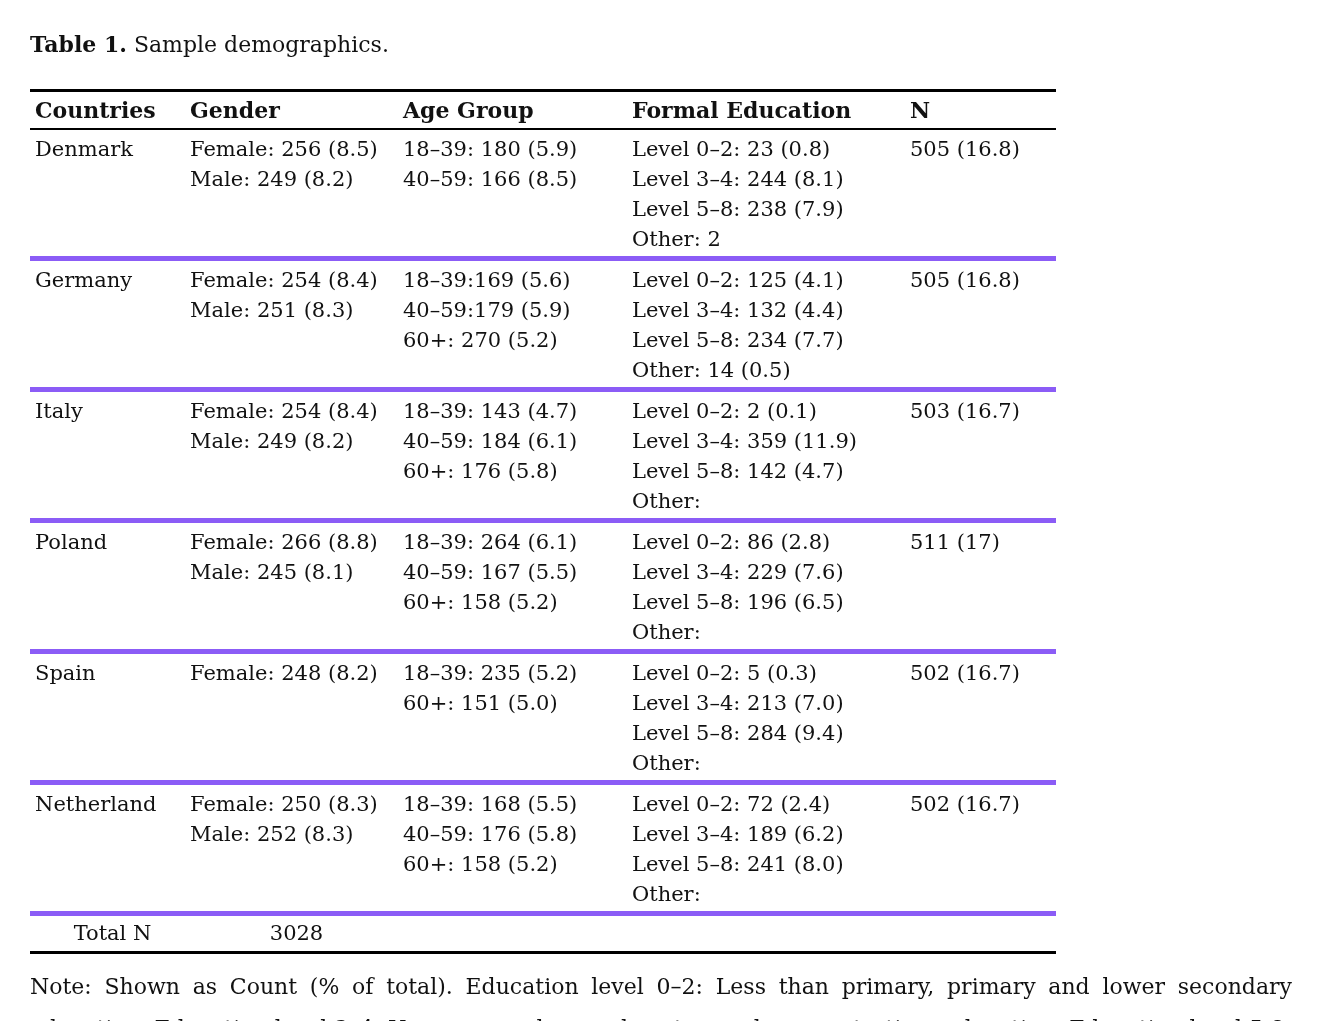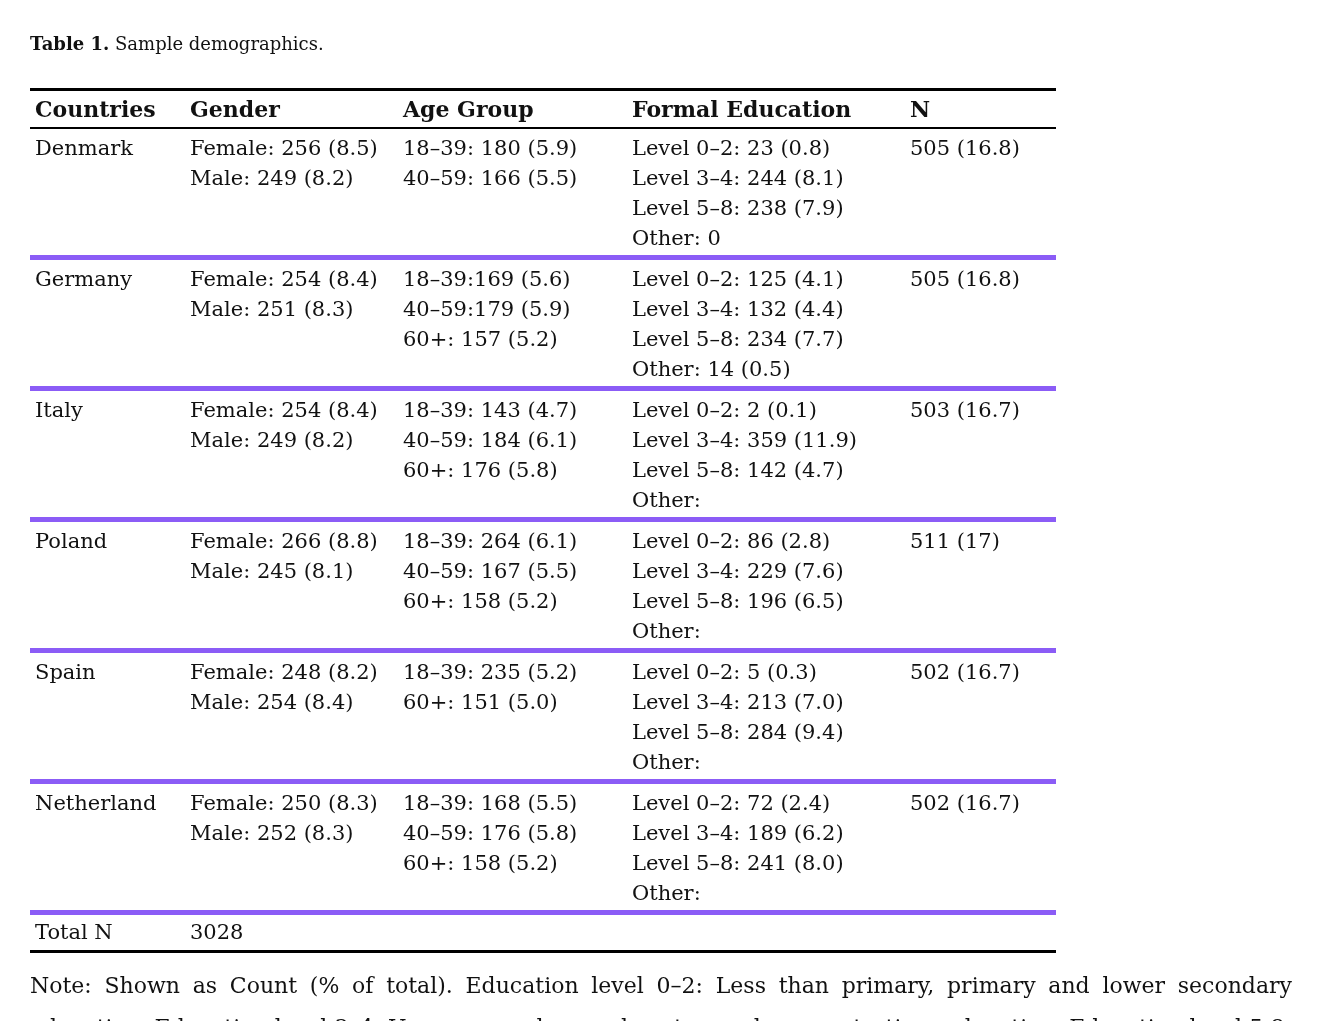--- a/index.html
+++ b/index.html
@@ -6,21 +6,21 @@
   html, body {
     width: 1318px; height: 1021px;
     background: #ffffff;
     color: #111111;
     font-family: "DejaVu Serif", "Liberation Serif", serif;
     overflow: hidden;
   }
   .page { position: relative; width: 1318px; height: 1021px; padding: 30px 28px 0 30px; }
 
   
-  .caption { font-size: 18px; line-height: 28px; margin-bottom: 14px; }
+  .caption { font-size: 22px; line-height: 28px; margin-bottom: 14px; }
   .caption .cap-label { font-weight: bold; }
 
   
   .tbl {
     width: 1026px;
     border-top: 3px solid #000;
     border-bottom: 3px solid #000;
     font-size: 21px;
     margin-top: 30px;
   }
@@ -41,20 +41,21 @@
     border-bottom: 5px solid #8b5cf6;
     padding-top: 4px;
     padding-bottom: 2px;
   }
   .cell { line-height: 30px; }
   .cell div { white-space: nowrap; }
   .total-row {
     padding-top: 2px;
     padding-bottom: 3px;
     line-height: 28px;
+    text-align: center;
   }
 
   
   .note {
     margin-top: 12px;
     width: 1262px;
     font-size: 22px;
     line-height: 42px;
     text-align: justify;
   }
@@ -79,45 +80,45 @@
       <div class="trow tbody-row">
         <div class="cell">
           <div>Denmark</div>
         </div>
         <div class="cell">
           <div>Female: 256 (8.5)</div>
           <div>Male: 249 (8.2)</div>
         </div>
         <div class="cell">
           <div>18–39: 180 (5.9)</div>
-          <div>40–59: 166 (5.5)</div>
+          <div>40–59: 166 (8.5)</div>
         </div>
         <div class="cell">
           <div>Level 0–2: 23 (0.8)</div>
           <div>Level 3–4: 244 (8.1)</div>
           <div>Level 5–8: 238 (7.9)</div>
-          <div>Other: 0</div>
+          <div>Other: 2</div>
         </div>
         <div class="cell">
           <div>505 (16.8)</div>
         </div>
       </div>
 
       <div class="trow tbody-row">
         <div class="cell">
           <div>Germany</div>
         </div>
         <div class="cell">
           <div>Female: 254 (8.4)</div>
           <div>Male: 251 (8.3)</div>
         </div>
         <div class="cell">
           <div>18–39:169 (5.6)</div>
           <div>40–59:179 (5.9)</div>
-          <div>60+: 157 (5.2)</div>
+          <div>60+: 270 (5.2)</div>
         </div>
         <div class="cell">
           <div>Level 0–2: 125 (4.1)</div>
           <div>Level 3–4: 132 (4.4)</div>
           <div>Level 5–8: 234 (7.7)</div>
           <div>Other: 14 (0.5)</div>
         </div>
         <div class="cell">
           <div>505 (16.8)</div>
         </div>
@@ -170,21 +171,20 @@
           <div>511 (17)</div>
         </div>
       </div>
 
       <div class="trow tbody-row">
         <div class="cell">
           <div>Spain</div>
         </div>
         <div class="cell">
           <div>Female: 248 (8.2)</div>
-          <div>Male: 254 (8.4)</div>
         </div>
         <div class="cell">
           <div>18–39: 235 (5.2)</div>
           <div>60+: 151 (5.0)</div>
         </div>
         <div class="cell">
           <div>Level 0–2: 5 (0.3)</div>
           <div>Level 3–4: 213 (7.0)</div>
           <div>Level 5–8: 284 (9.4)</div>
           <div>Other:</div>

